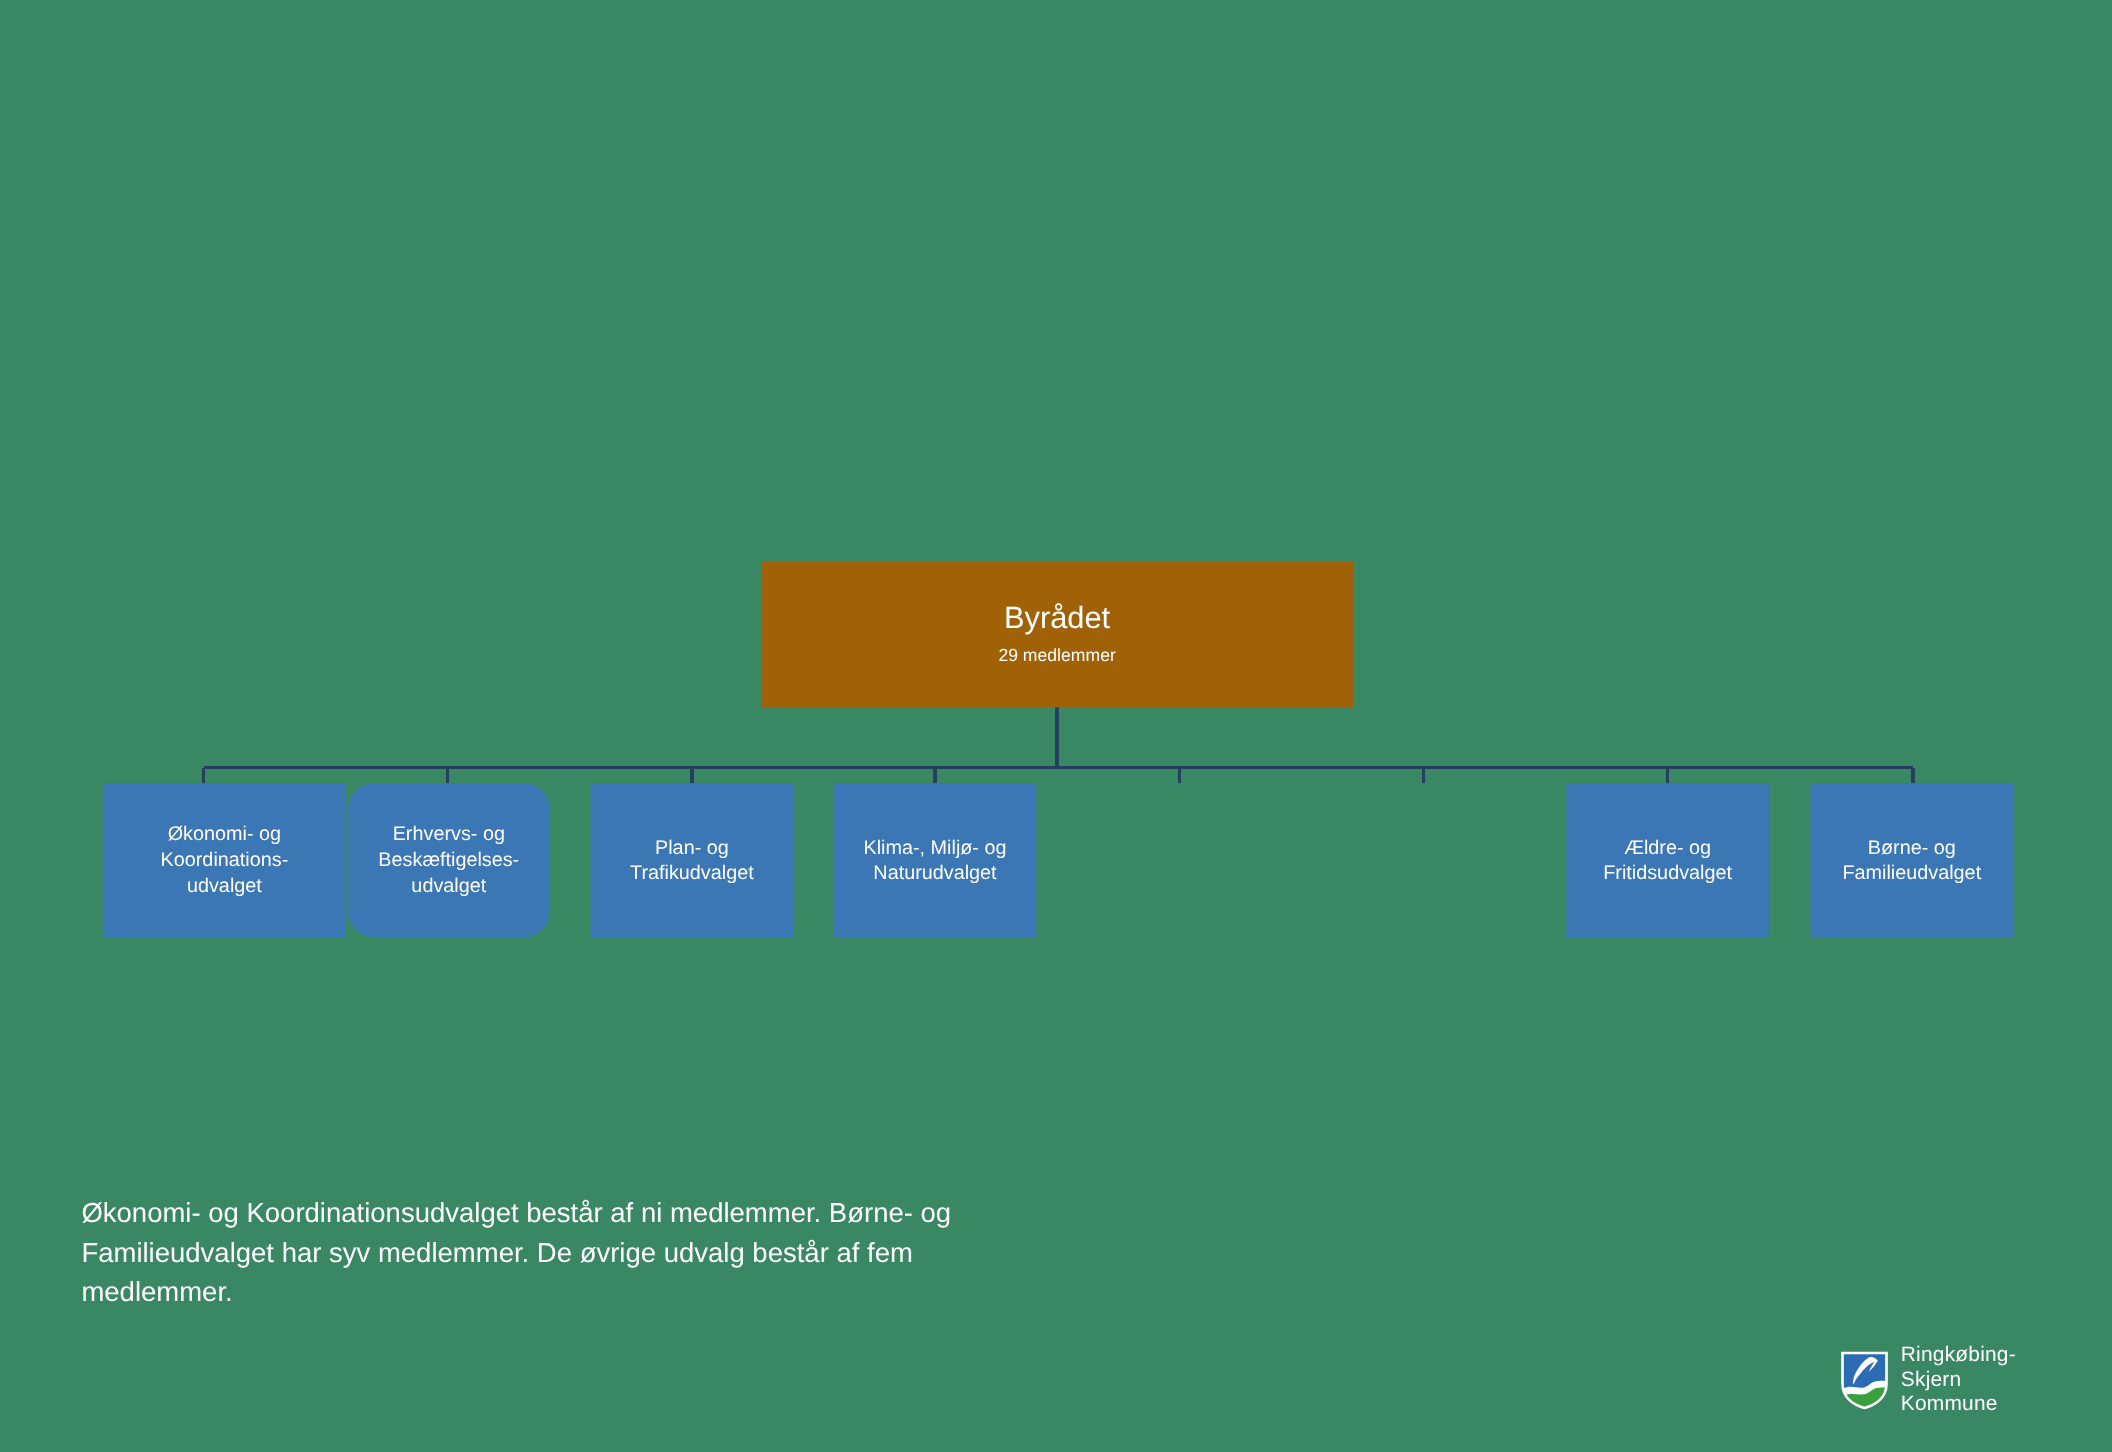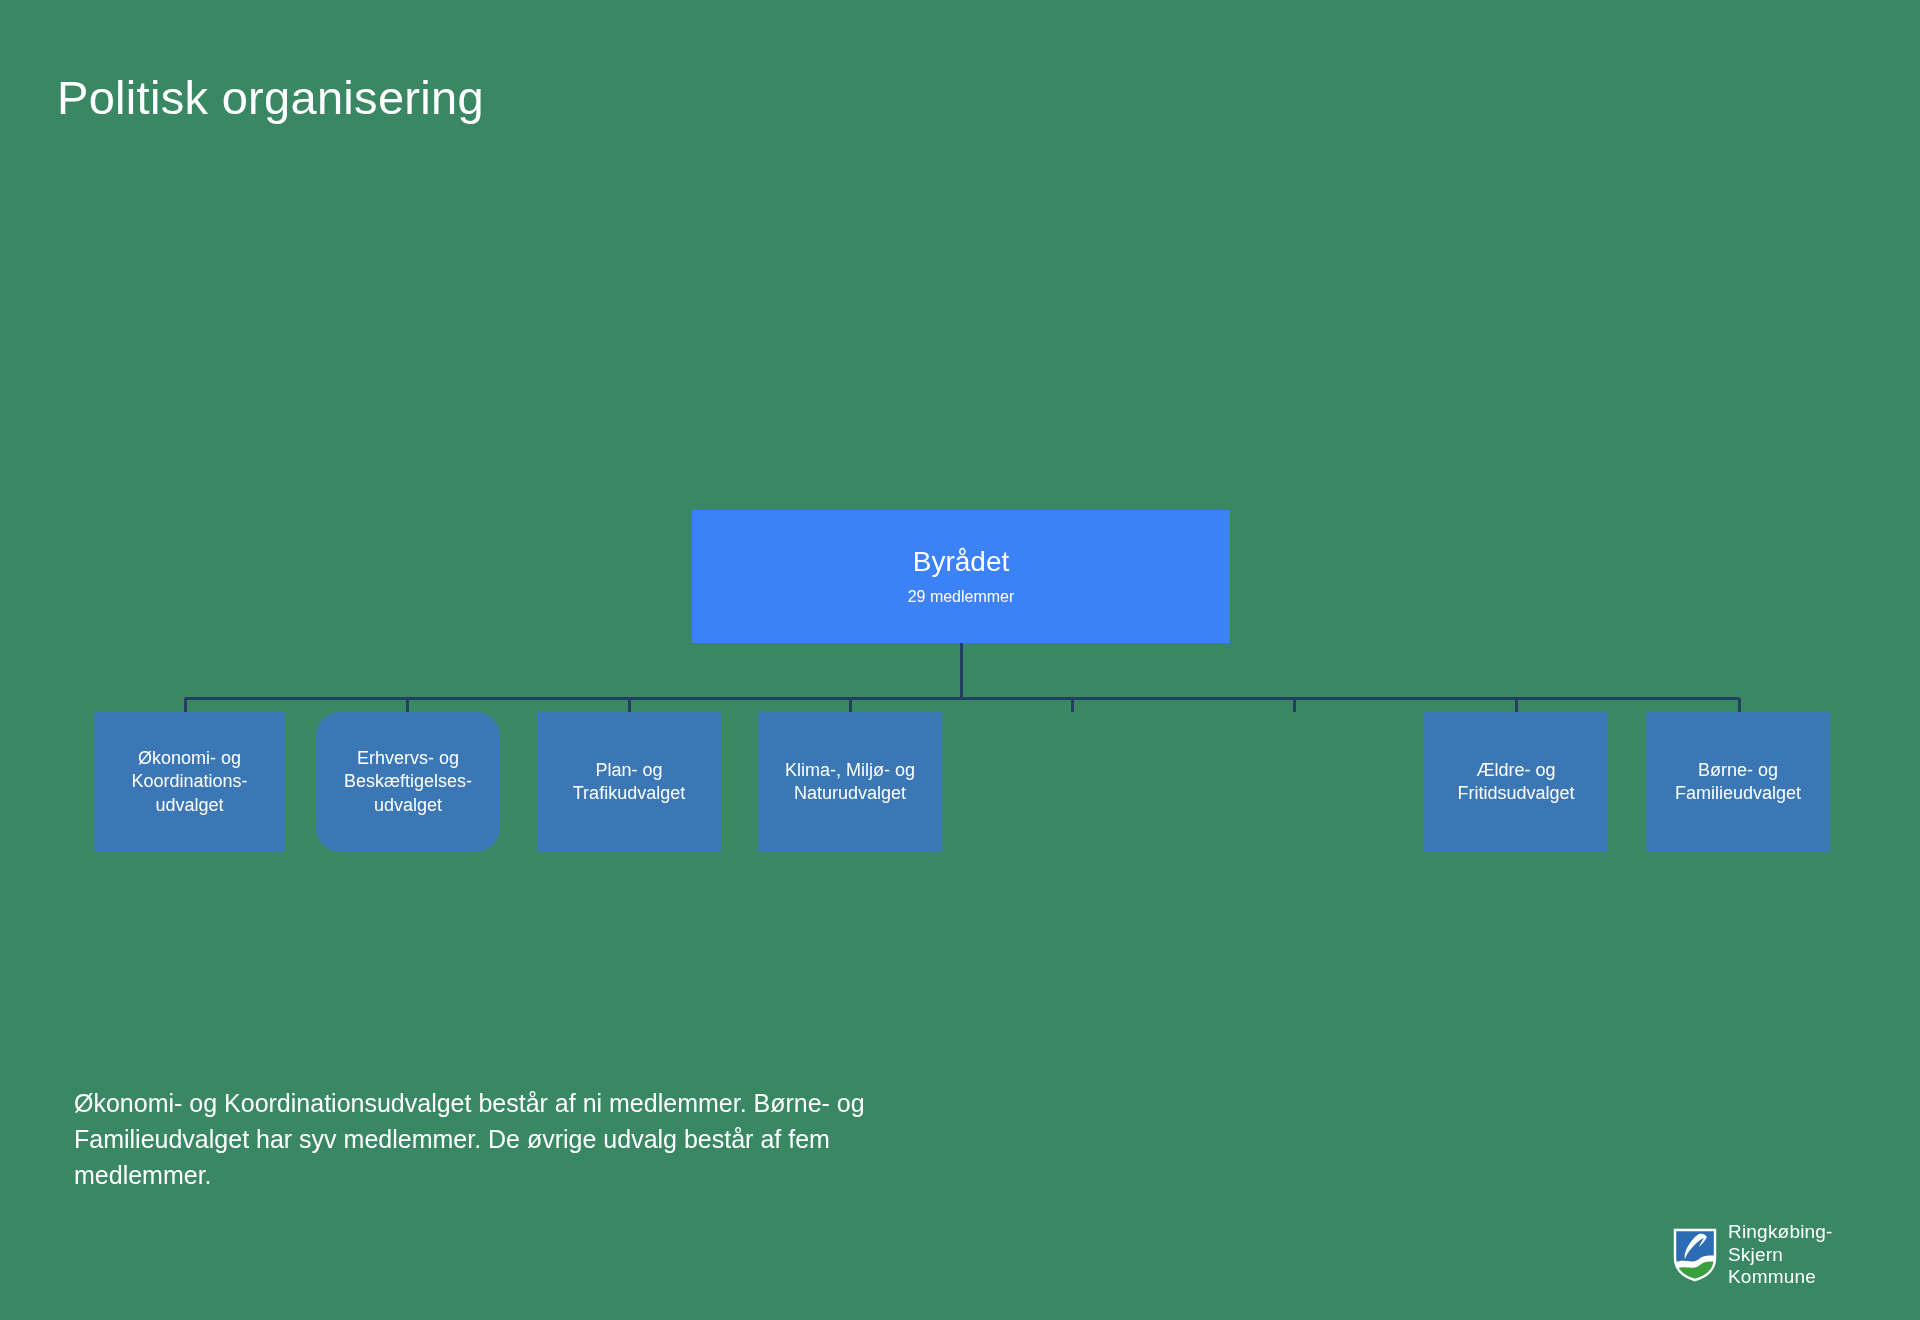--- a/index.html
+++ b/index.html
@@ -42,21 +42,21 @@
     width: 1920px;
     height: 1320px;
   }
 
   .root-node {
     position: absolute;
     left: 692px;
     top: 510px;
     width: 538px;
     height: 133px;
-    background: #3b82f6;
+    background: #a16207;
     display: flex;
     flex-direction: column;
     align-items: center;
     justify-content: center;
     box-sizing: border-box;
   }
   .root-title {
     color: #ffffff;
     font-size: 28px;
     font-weight: 400;
@@ -144,21 +144,20 @@
     font-weight: 400;
     white-space: pre-line;
     letter-spacing: 0.2px;
   }
 </style>
 </head>
 <body>
 
 <div class="slide">
 
-  <div class="slide-title">Politisk organisering</div>
 
   <div class="org-chart">
 
     <svg class="connectors" viewBox="0 0 1920 1320" width="1920" height="1320" xmlns="http://www.w3.org/2000/svg">
       <g stroke="#253f5e" stroke-width="3" fill="none" shape-rendering="crispEdges">
 
         <path d="M 961 643 L 961 698"></path>
 
         <path d="M 185 698 L 1739 698"></path>
 
@@ -173,21 +172,21 @@
       </g>
     </svg>
 
     <div class="root-node">
       <div class="root-title">Byrådet</div>
       <div class="root-sub">29 medlemmer</div>
     </div>
 
     <div class="children-row">
 
-      <div class="child-node" style="left:94px;width:191px;">
+      <div class="child-node" style="left:94px;width:220px;">
         <span class="child-label">Økonomi- og
 Koordinations-
 udvalget</span>
       </div>
 
       <div class="child-node" style="left:316px;width:184px;border-radius:24px;">
         <span class="child-label">Erhvervs- og
 Beskæftigelses-
 udvalget</span>
       </div>

